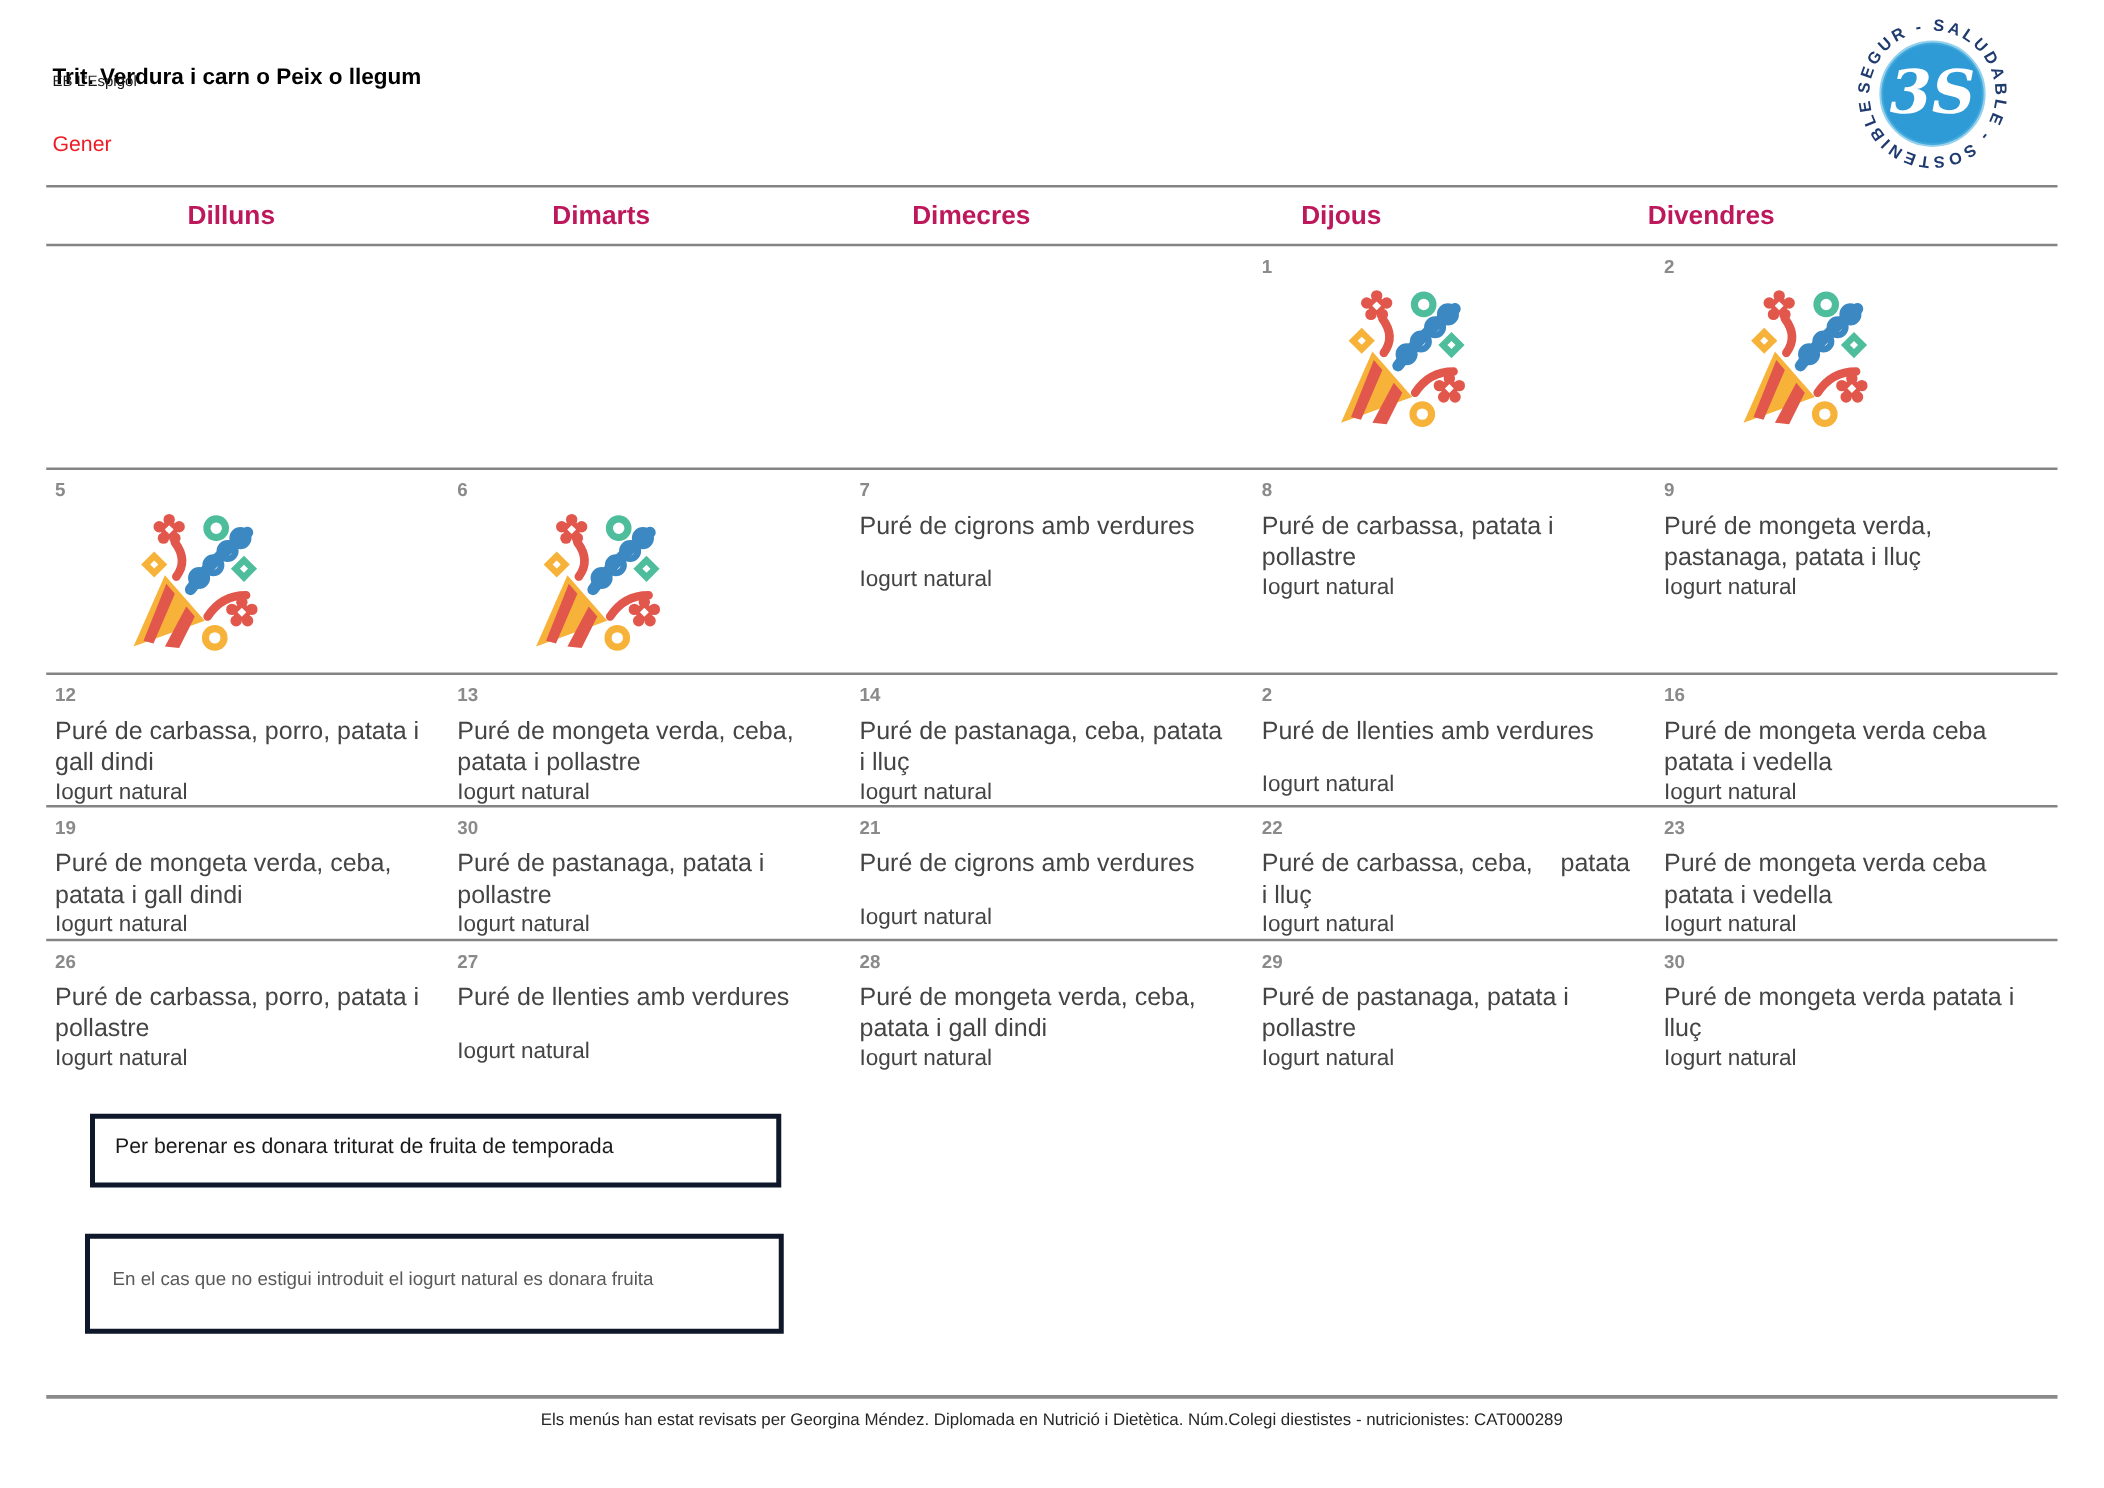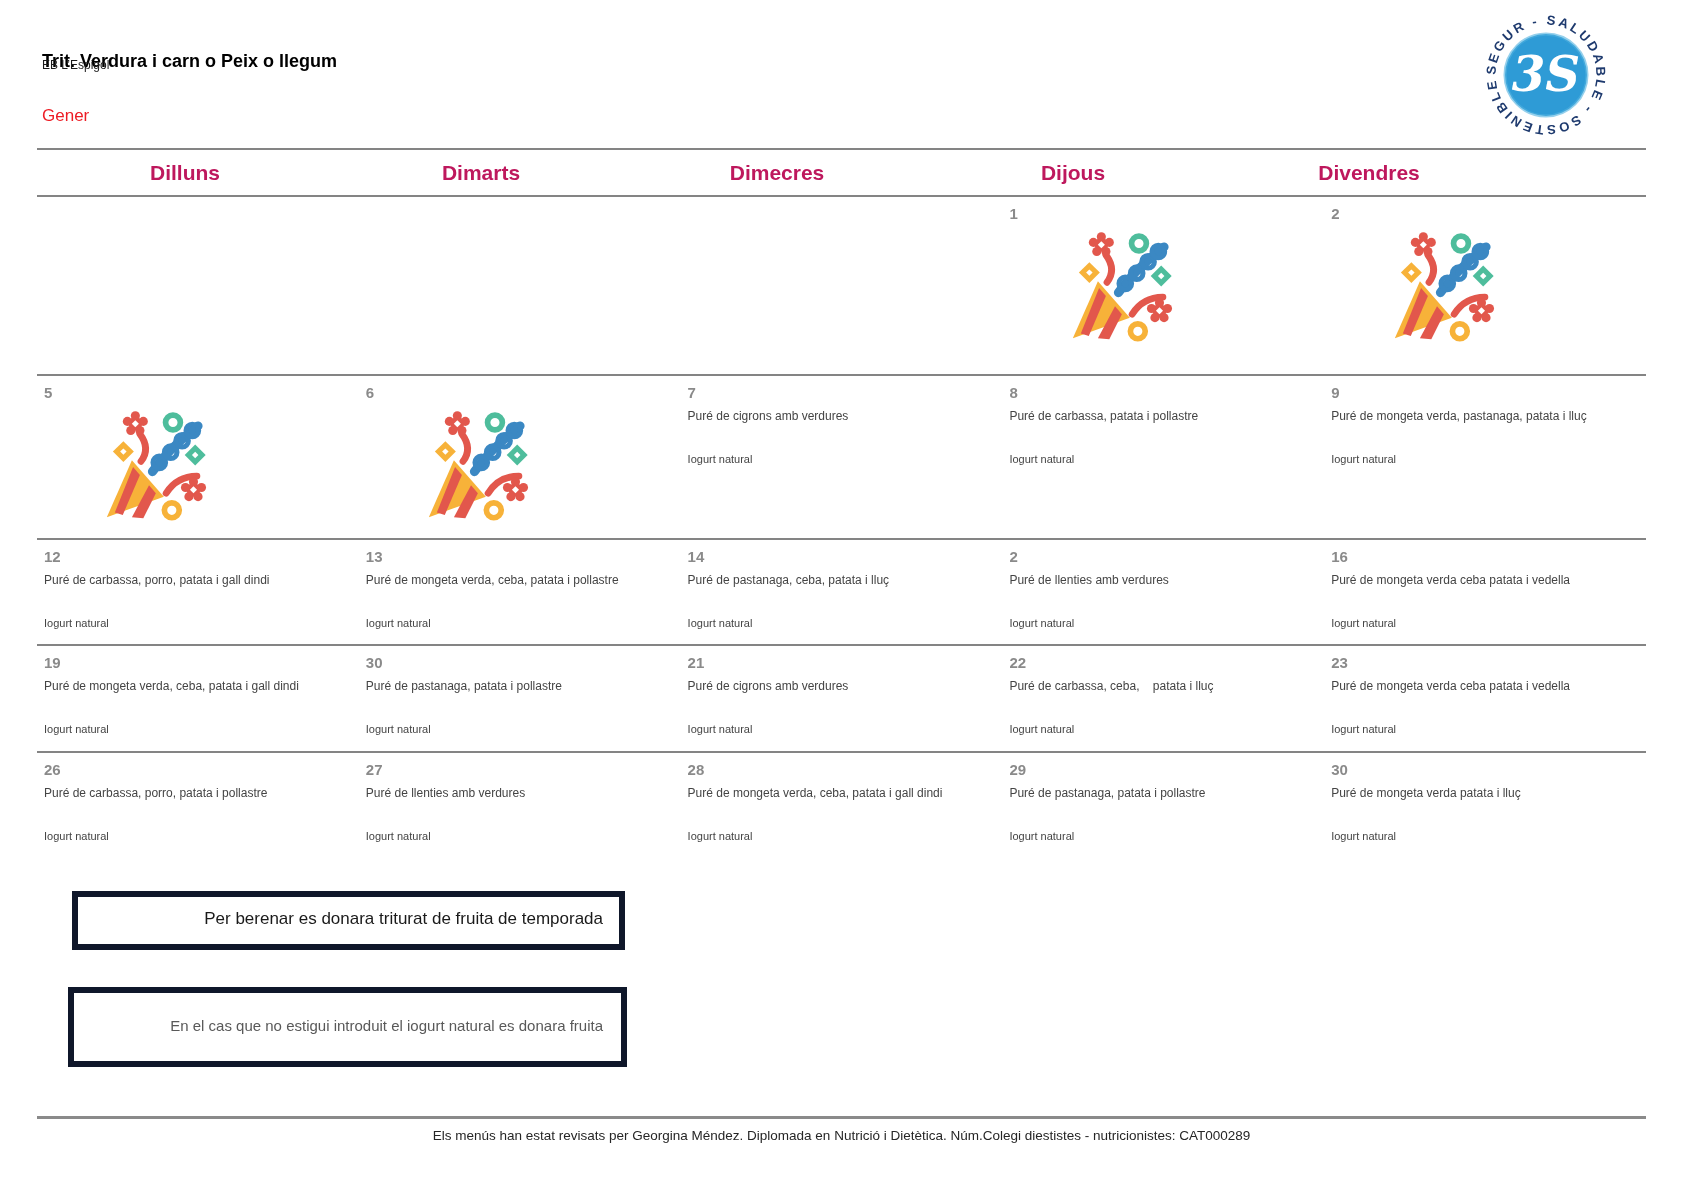--- a/index.html
+++ b/index.html
@@ -24,25 +24,25 @@
   .week-row:nth-child(1){ height:179px; }
   .week-row:nth-child(2){ height:164px; }
   .week-row:nth-child(3){ height:106px; }
   .week-row:nth-child(4){ height:107px; }
   .week-row:nth-child(5){ height:118px; border-bottom:none; }
 
   .day-cell { padding:8px 18px 0 7px; overflow:hidden; }
   .day-number { height:20px; font-size:15px; font-weight:bold; color:#8A8A8A; }
   .icon-slot { display:flex; justify-content:center; padding-right:70px; margin-top:6px; }
   .icon-slot:empty { display:none; }
-  .dish { margin-top:5px; min-height:44px; font-size:12px; line-height:1.25; color:#444444; white-space:pre-wrap; }
-  .dessert { font-size:11px; color:#444444; }
+  .dish { margin-top:5px; min-height:44px; font-size:20px; line-height:1.25; color:#444444; white-space:pre-wrap; }
+  .dessert { font-size:18px; color:#444444; }
 
   
-  .note-box { border:6px solid #0f172a; background:#fff;text-align:right; }
+  .note-box { border:4px solid #0f172a; background:#fff; }
   .note-1 { width:553px; height:59px; margin:20px 0 0 72px; padding:12px 16px 0; font-size:17px; color:#1a1a1a; }
   .note-2 { width:559px; height:80px; margin:37px 0 0 68px; padding:24px 18px 6px; font-size:15px; color:#595959; }
 
   
   .footer { position:absolute; left:37px; right:37px; top:1116px; border-top:3px solid #8a8a8a; padding-top:9px; text-align:center; font-size:13.5px; color:#262626; }
 </style>
 </head>
 <body>
 
 <div class="page">

